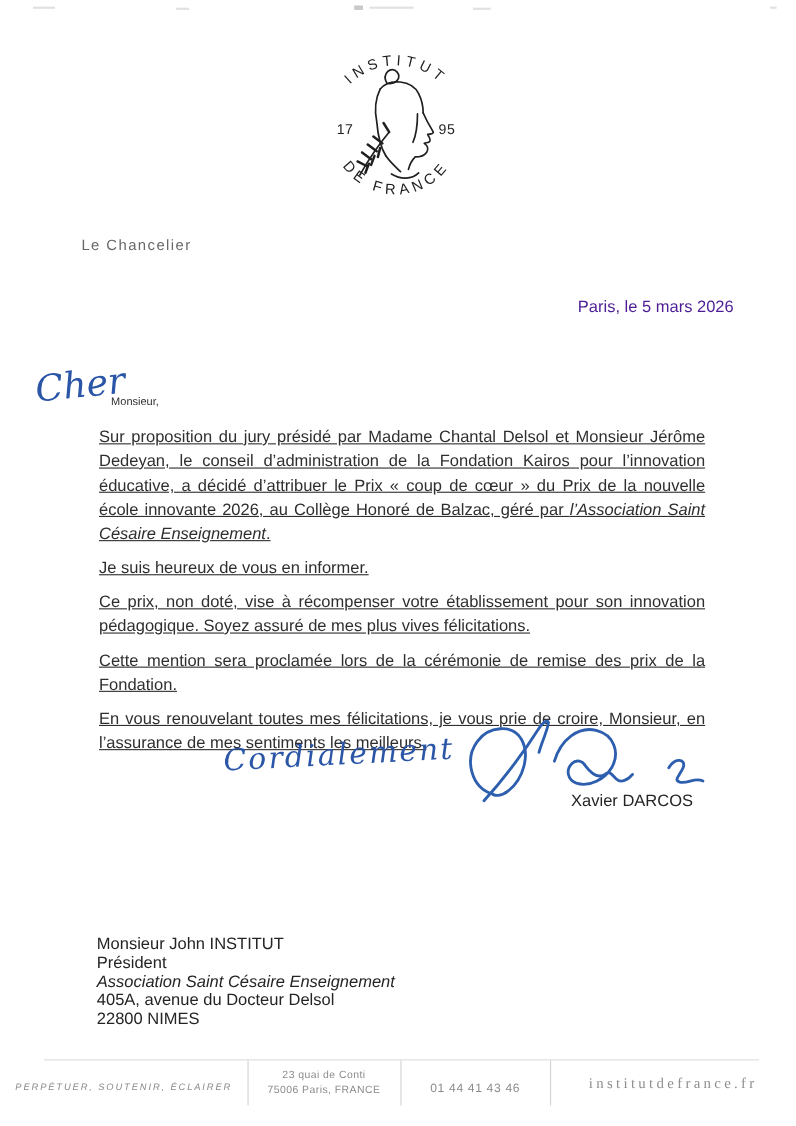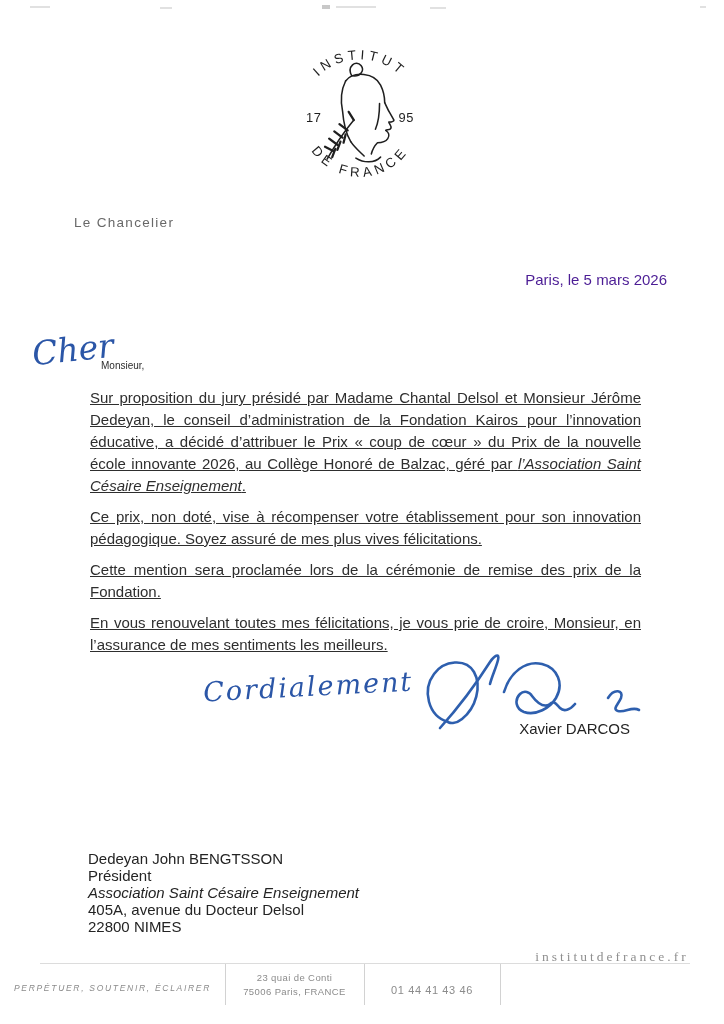--- a/index.html
+++ b/index.html
@@ -38,21 +38,21 @@
   
   .recipient{position:absolute;left:88px;top:850px;font-size:15px;line-height:17px;color:#242424;}
 
   
   .footer-rule{position:absolute;left:40px;top:963px;width:650px;height:1px;background:#dcdcdc;}
   .footer-div{position:absolute;top:964px;width:1px;height:41px;background:#d2d2d2;}
   .footer-cell{position:absolute;color:#8b8b8b;text-align:center;}
   .motto{left:0;width:225px;top:983px;font-size:8.5px;letter-spacing:1.7px;font-style:italic;}
   .addr{left:225px;width:139px;top:971px;font-size:9.5px;line-height:14px;letter-spacing:.4px;}
   .phone{left:364px;width:136px;top:984px;font-size:11px;letter-spacing:.6px;}
-  .site{left:500px;width:224px;top:949px;font-size:13.5px;letter-spacing:3px;color:#8f8f8f;font-family:"Liberation Serif",serif;}
+  .site{left:500px;width:224px;top:977px;font-size:13.5px;letter-spacing:3px;color:#8f8f8f;font-family:"Liberation Serif",serif;}
 </style>
 </head>
 <body>
 
 <div class="page">
 
   <div class="speck" style="left:30px;top:6px;width:20px;height:2px"></div>
   <div class="speck" style="left:160px;top:7px;width:12px;height:2px"></div>
   <div class="speck" style="left:322px;top:5px;width:8px;height:4px;opacity:.55"></div>
   <div class="speck" style="left:336px;top:6px;width:40px;height:2px"></div>
@@ -103,38 +103,39 @@
   <div class="chancelier">Le Chancelier</div>
 
   <div class="dateline">Paris, le 5 mars 2026</div>
 
   <div class="ink hw-cher">Cher</div>
 
   <div class="salutation">Monsieur,</div>
 
   <div class="body-block">
     <p><span>Sur proposition du jury présidé par Madame Chantal Delsol et Monsieur Jérôme Dedeyan, le conseil d’administration de la Fondation Kairos pour l’innovation éducative, a décidé d’attribuer le Prix « coup de cœur » du Prix de la nouvelle école innovante 2026, au Collège Honoré de Balzac, géré par </span><span class="italic">l’Association Saint Césaire Enseignement</span><span>.</span></p>
+    <p>Je suis heureux de vous en informer.</p>
     <p>Ce prix, non doté, vise à récompenser votre établissement pour son innovation pédagogique. Soyez assuré de mes plus vives félicitations.</p>
     <p>Cette mention sera proclamée lors de la cérémonie de remise des prix de la Fondation.</p>
     <p>En vous renouvelant toutes mes félicitations, je vous prie de croire, Monsieur, en l’assurance de mes sentiments les meilleurs.</p>
   </div>
 
   <div class="ink hw-cord">Cordialement</div>
 
   <svg class="sig-svg" viewBox="0 0 245 105">
     <path d="M 30 90 C 10 84, 4 58, 16 42 C 26 28, 48 26, 56 40 C 64 54, 58 76, 44 87 C 38 92, 31 92, 29 89"></path>
     <path d="M 22 96 C 40 76, 58 52, 72 30 C 76 24, 82 20, 80 28 C 78 36, 74 44, 72 52"></path>
     <path d="M 86 60 C 92 40, 108 28, 124 32 C 140 36, 146 52, 138 66 C 132 76, 118 84, 106 80 C 98 77, 96 68, 102 62 C 106 58, 112 60, 114 64 C 120 72, 126 76, 132 72 C 136 68, 138 72, 142 76 C 146 80, 152 78, 157 72"></path>
     <path d="M 190 66 C 196 56, 206 58, 203 66 C 200 73, 194 77, 200 79 C 207 81, 214 74, 221 78"></path>
   </svg>
 
   <div class="signatory">Xavier DARCOS</div>
 
   <div class="recipient">
-    <div>Dedeyan John BENGTSSON</div>
+    <div>Monsieur John INSTITUT</div>
     <div>Président</div>
     <div class="italic">Association Saint Césaire Enseignement</div>
     <div>405A, avenue du Docteur Delsol</div>
     <div>22800 NIMES</div>
   </div>
 
   <div class="footer-rule"></div>
   <div class="footer-div" style="left:225px"></div>
   <div class="footer-div" style="left:364px"></div>
   <div class="footer-div" style="left:500px"></div>

